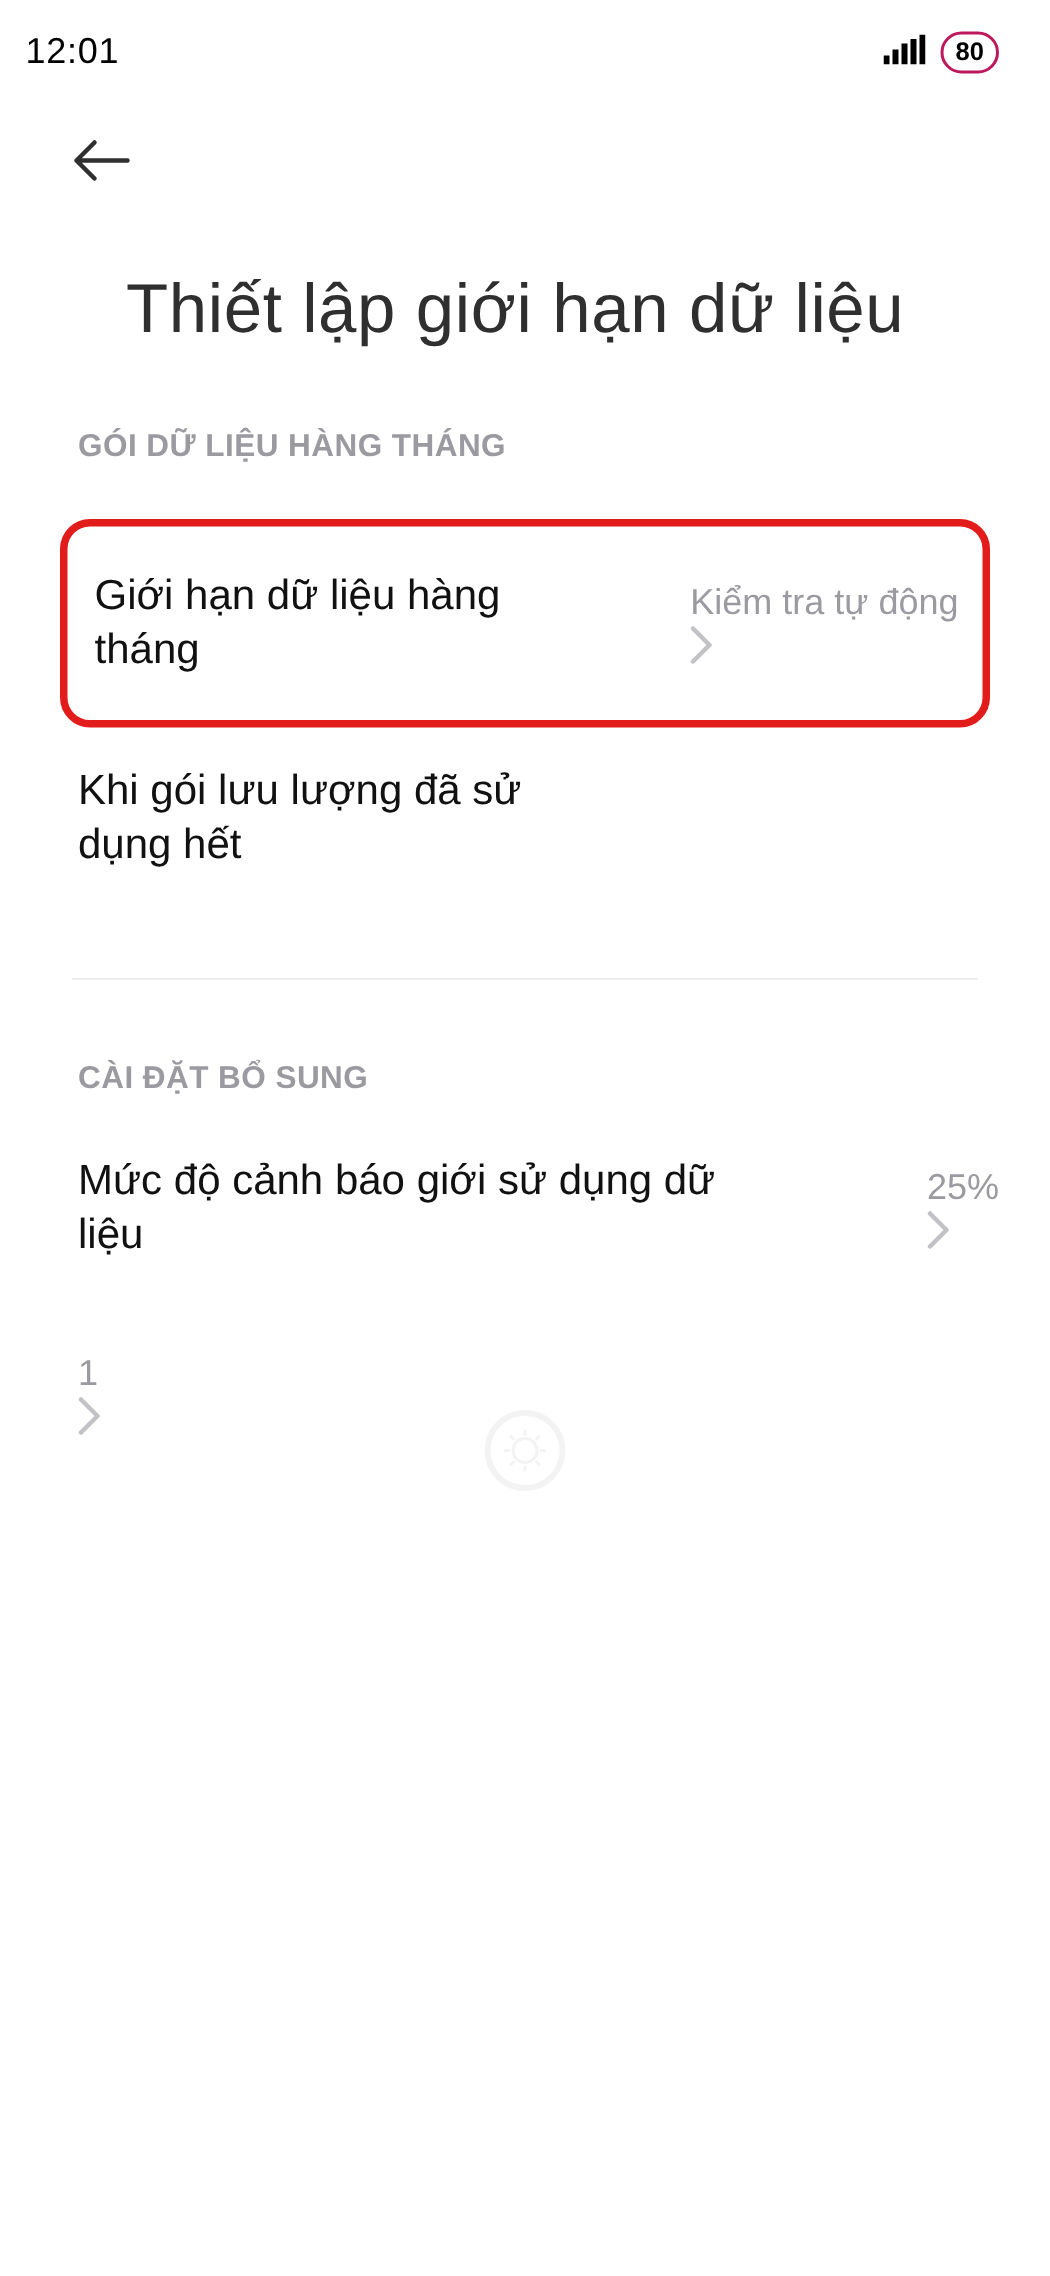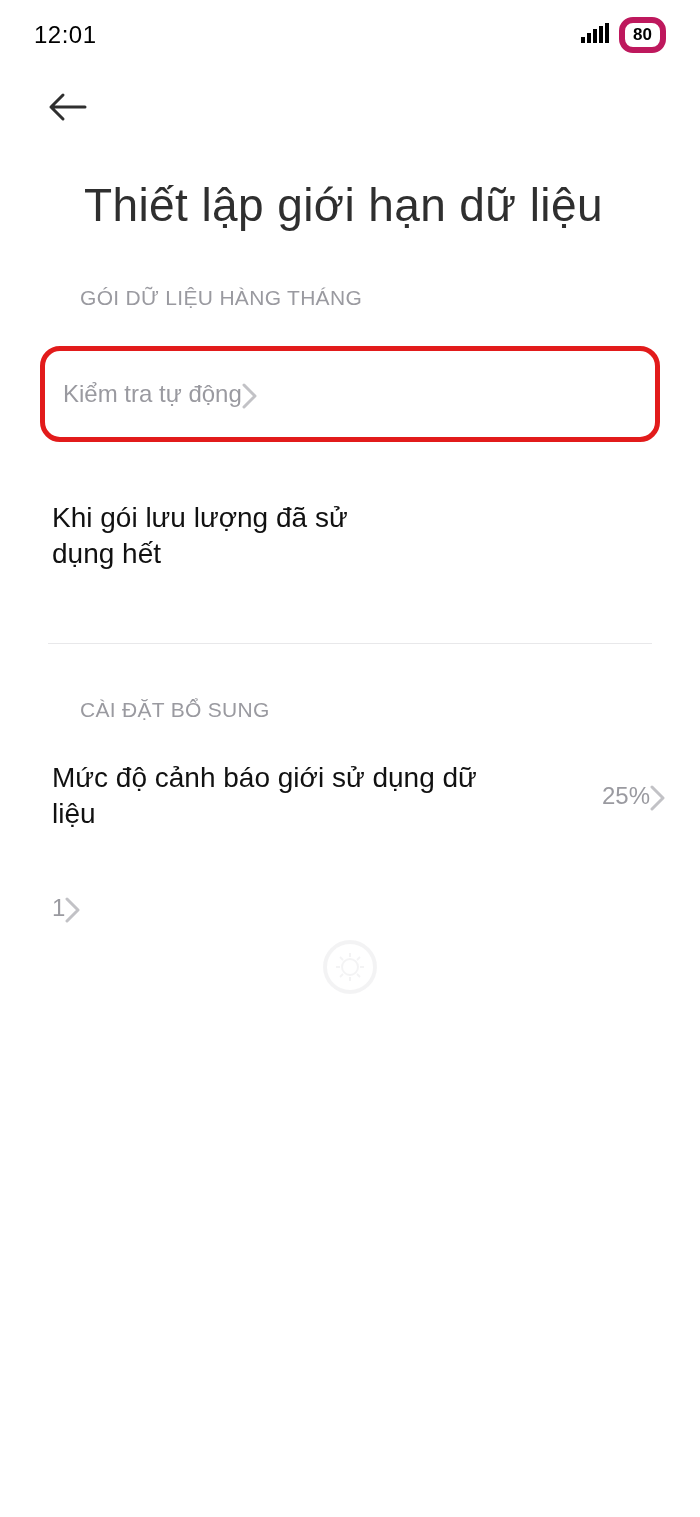--- a/index.html
+++ b/index.html
@@ -1,40 +1,40 @@
 <!DOCTYPE html>
 <html><head>
 <meta charset="utf-8">
 <style>
   * { box-sizing: border-box; margin: 0; padding: 0; }
   html, body { width: 700px; height: 1517px; background: #ffffff; font-family: -apple-system, "Helvetica Neue", Arial, sans-serif; overflow: hidden; position: relative; }
 
-  .status-bar { display: flex; justify-content: space-between; align-items: center; padding: 18px 34px 0 34px; height: 52px; }
+  .status-bar { display: flex; justify-content: space-between; align-items: center; padding: 18px 34px 0 17px; height: 52px; }
   .status-time { font-size: 24px; font-weight: 500; color: #000; letter-spacing: 0.5px; }
   .status-right { display: flex; align-items: center; gap: 10px; }
   .signal-icon { display: inline-block; }
-  .battery-pill { display: inline-flex; align-items: center; justify-content: center; border: 6px solid #be185d; border-radius: 14px; padding: 2px 8px; font-size: 17px; font-weight: 600; color: #000; }
+  .battery-pill { display: inline-flex; align-items: center; justify-content: center; border: 2px solid #be185d; border-radius: 14px; padding: 2px 8px; font-size: 17px; font-weight: 600; color: #000; }
 
   .back-row { padding: 40px 34px 0 48px; }
   .back-arrow { width: 40px; height: 36px; display: inline-block; }
 
   .page-title { font-size: 46px; font-weight: 300; color: #2f2f2f; padding: 50px 34px 0 52px; letter-spacing: 0.4px; margin-left: 32px; }
 
-  .section-header { font-size: 21px; font-weight: 400; color: #9a9aa0; padding: 54px 34px 8px 52px; letter-spacing: 0.3px; margin-left: 28px; }
+  .section-header { font-size: 21px; font-weight: 700; color: #9a9aa0; padding: 54px 34px 8px 52px; letter-spacing: 0.3px; }
 
   .row { display: flex; align-items: center; justify-content: space-between; padding: 30px 34px 30px 52px; }
   .row-title { font-size: 28px; font-weight: 500; color: #111; line-height: 1.3; }
   .row-title.narrow { max-width: 340px; }
-  .row-right { display: flex; align-items: flex-end; gap: 0; }
+  .row-right { display: flex; align-items: flex-start; gap: 0; flex-direction: column; }
   .row-value { font-size: 24px; color: #9a9aa0; text-align: right; line-height: 1.25; }
 
   .highlight-box { border: 5px solid #e21b1b; border-radius: 20px; margin: 28px 40px 0 40px; }
   .highlight-box .row { padding: 28px 16px 28px 18px; }
 
-  .after-highlight { padding-top: 58px; }
+  .after-highlight { padding-top: 24px; }
 
   .divider { height: 1px; background: #e8e8ea; margin: 40px 48px 0 48px; }
 
   .chevron { width: 16px; height: 26px; flex-shrink: 0; }
   .chevron svg { display: block; }
   .updown { width: 22px; height: 34px; flex-shrink: 0; }
 
   .watermark { position: absolute; top: 940px; left: 50%; transform: translateX(-50%); display: flex; align-items: center; gap: 6px; opacity: 0.25; pointer-events: none; }
   .wm-bulb { width: 54px; height: 54px; border: 4px solid #d2d2d6; border-radius: 50%; display: flex; align-items: center; justify-content: center; }
   .wm-text { font-size: 34px; font-weight: 700; color: #d7d7db; letter-spacing: 0.3px; }
@@ -67,20 +67,21 @@
     </svg>
   </span>
 </div>
 
 <h1 class="page-title">Thiết lập giới hạn dữ liệu</h1>
 
 <div class="section-header">GÓI DỮ LIỆU HÀNG THÁNG</div>
 
 <div class="highlight-box">
   <div class="row">
+    <div class="row-title narrow">Giới hạn dữ liệu hàng tháng</div>
     <div class="row-right">
       <span class="row-value">Kiểm tra tự động</span>
       <span class="chevron">
         <svg width="16" height="26" viewBox="0 0 16 26">
             <path d="M 2 2 L 13 13 L 2 24" stroke="#c2c2c6" stroke-width="3" fill="none" stroke-linecap="round" stroke-linejoin="round"></path>
           </svg>
       </span>
     </div>
   </div>
 </div>

